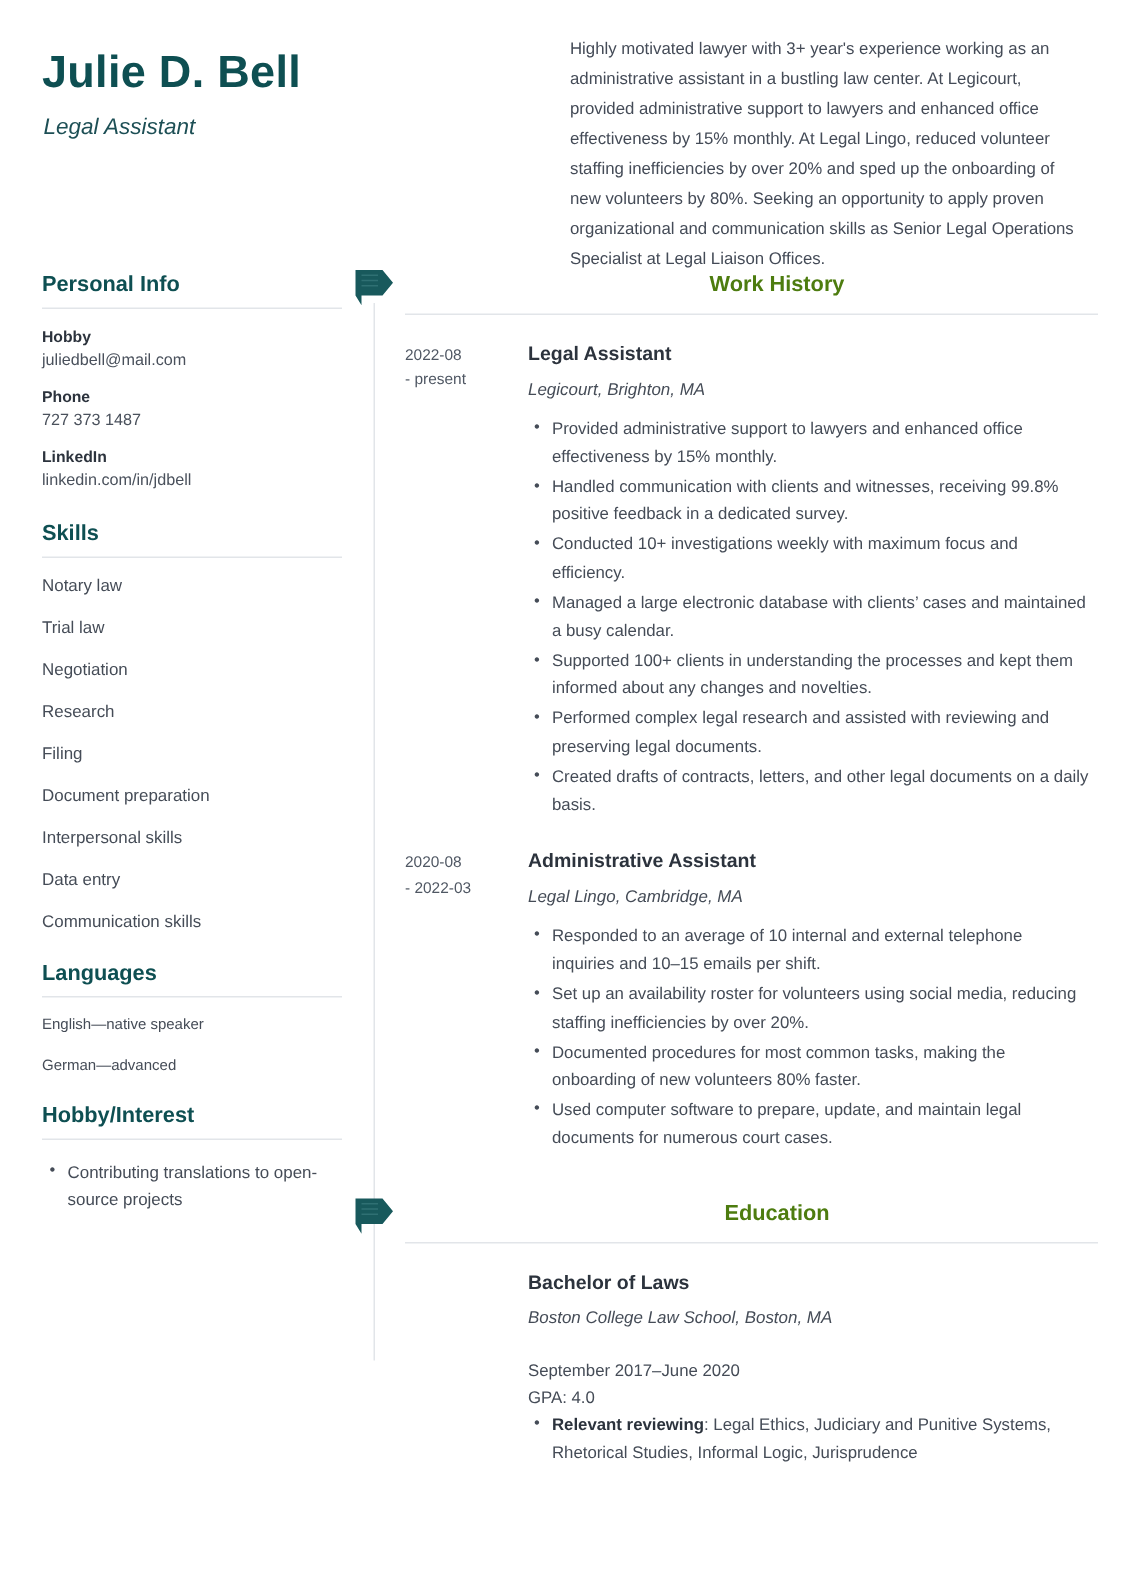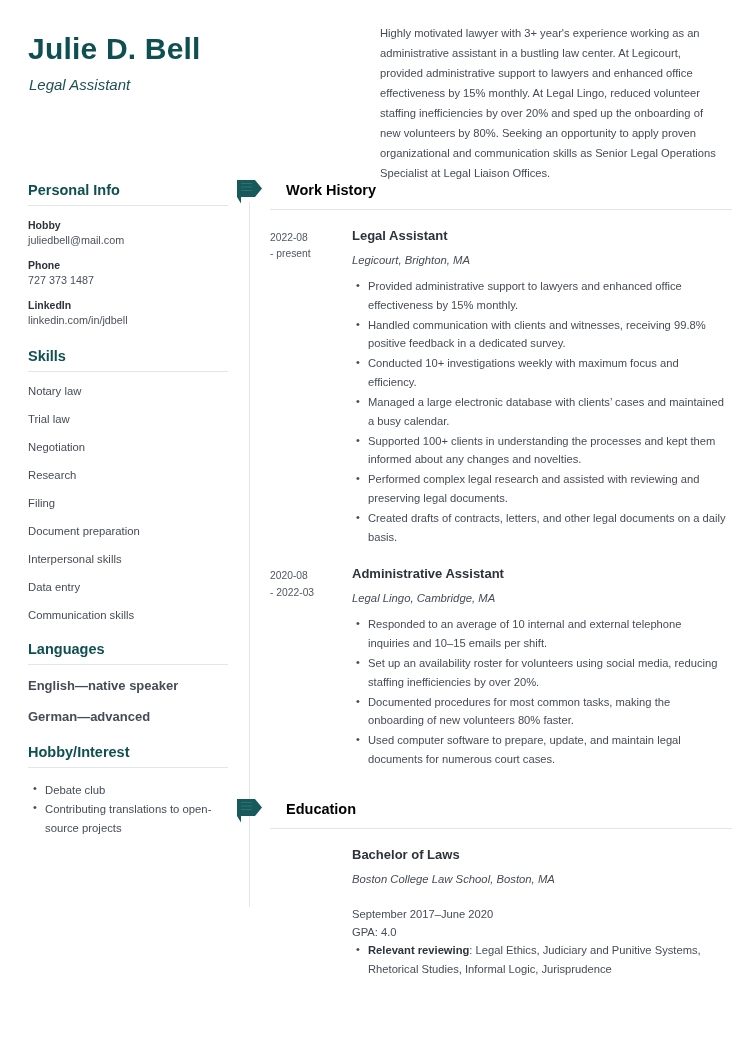--- a/index.html
+++ b/index.html
@@ -110,24 +110,23 @@
   .contact-value {
     font-size: 10.8px;
     color: #4a515c;
   }
   .skill-item {
     font-size: 11.3px;
     color: #454c57;
     margin-bottom: 16px;
   }
   .lang-item {
-    font-size: 13px;
+    font-size: 10px;
     color: #454c57;
     margin-bottom: 16px;
-    font-weight: bold;
   }
   ul.hobby-list {
     margin: 0;
     padding-left: 17px;
     list-style: none;
   }
   ul.hobby-list li {
     font-size: 11.3px;
     color: #454c57;
     line-height: 1.62;
@@ -146,24 +145,25 @@
   
   .main-sec { position: relative; }
   .main-head {
     position: relative;
     height: 26px;
     padding-left: 36px;
   }
   .main-h {
     font-size: 14.5px;
     font-weight: bold;
-    color: #000000;
+    color: #4d7c0f;
     margin: 0;
     line-height: 20px;
     padding-top: 2px;
+    text-align: center;
   }
   .main-rule {
     height: 1px;
     background: #e2e5e9;
     margin: 5px 18px 0 20px;
   }
   .flag {
     position: absolute;
     left: -15px;
     top: 0px;
@@ -281,21 +281,20 @@
       <div class="side-h">Languages</div>
       <div class="side-rule"></div>
       <div class="lang-item">English—native speaker</div>
       <div class="lang-item">German—advanced</div>
     </div>
 
     <div class="side-sec" style="">
       <div class="side-h">Hobby/Interest</div>
       <div class="side-rule"></div>
       <ul class="hobby-list">
-        <li>Debate club</li>
         <li>Contributing translations to open-source projects</li>
       </ul>
     </div>
 
   </div>
 
   <div class="maincol">
 
     <div class="main-sec">
       <div class="main-head">

